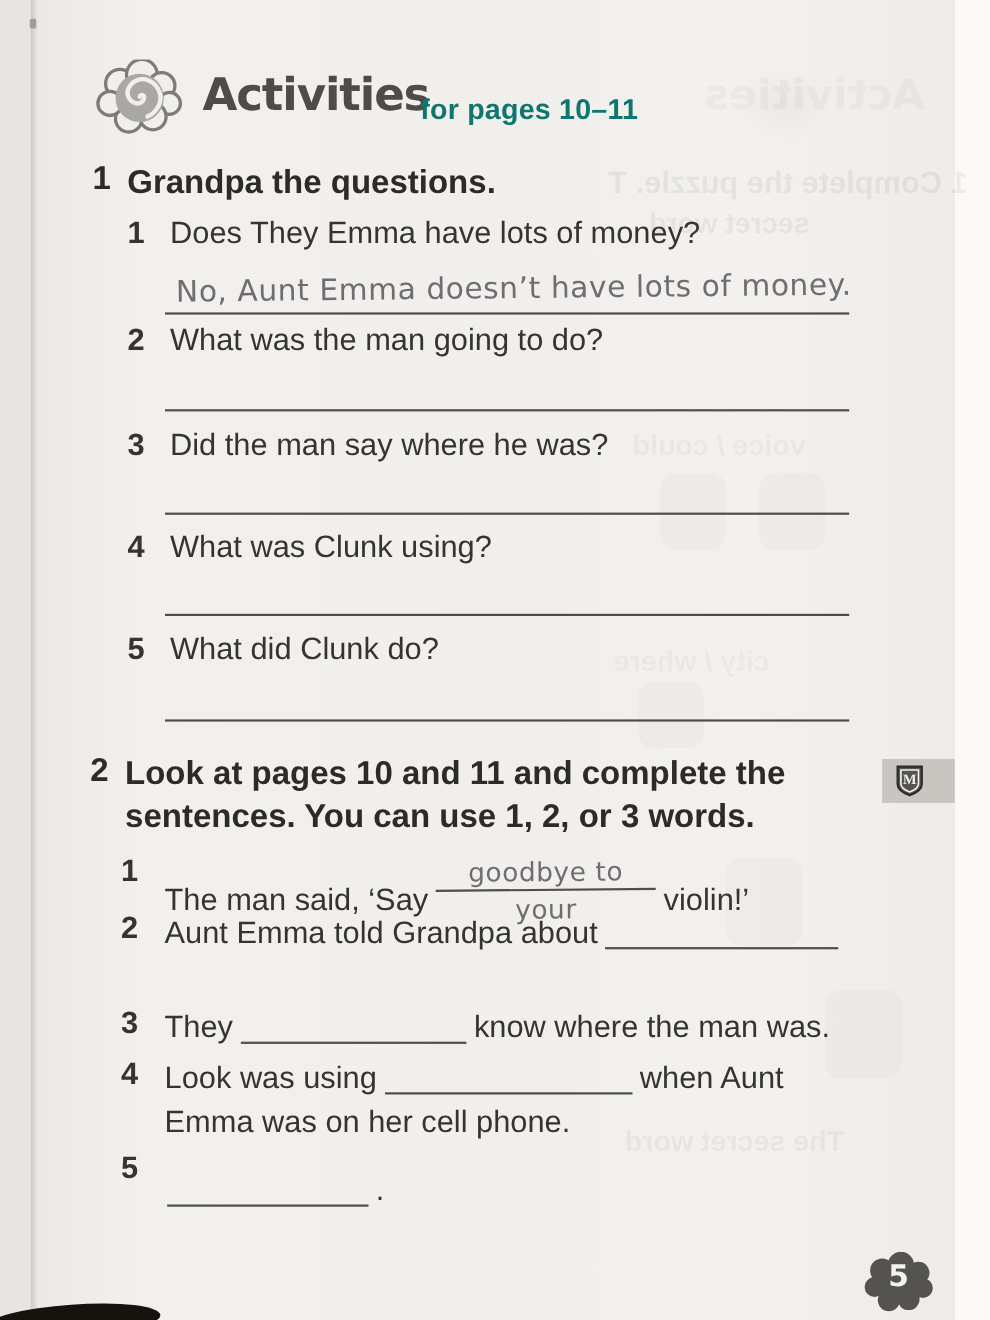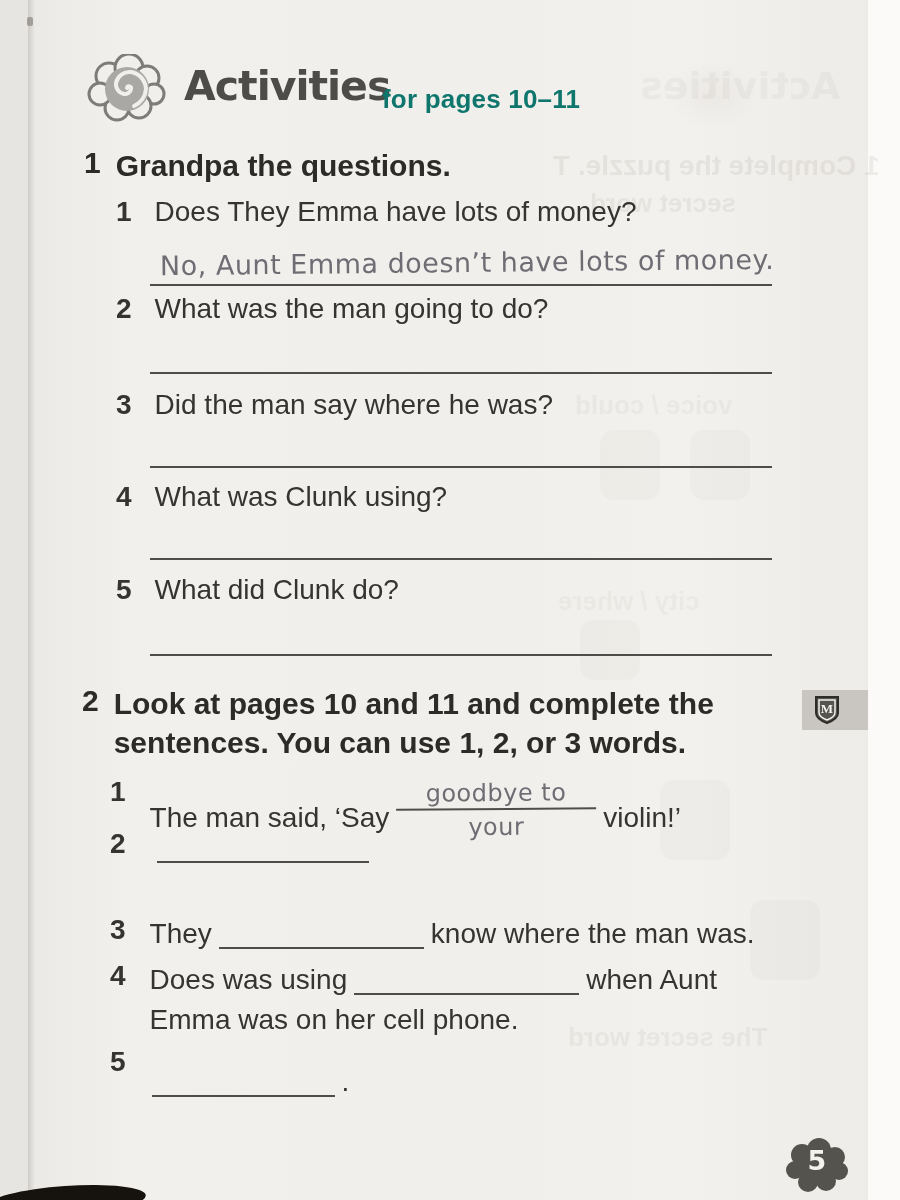--- a/index.html
+++ b/index.html
@@ -167,31 +167,31 @@
     <span class="sec-title">Look at pages 10 and 11 and complete the sentences. You can use 1, 2, or 3 words.</span>
   </div>
 
   <div class="it" style="top:776px;">
     <span class="it-num">1</span>
     <span class="it-body"><span>The man said, ‘Say</span><span class="blank filled hand w200">goodbye to your</span><span>violin!’</span></span>
   </div>
 
   <div class="it" style="top:828px;">
     <span class="it-num">2</span>
-    <span class="it-body"><span class="blank w212 endcap"></span></span>
+    <span class="it-body"><span>Aunt Emma told Grandpa about</span><span class="blank w212 endcap"></span></span>
   </div>
 
   <div class="it" style="top:914px;">
     <span class="it-num">3</span>
     <span class="it-body"><span>They</span><span class="blank w205"></span><span>know where the man was.</span></span>
   </div>
 
   <div class="it" style="top:960px;">
     <span class="it-num">4</span>
-    <span class="it-body"><span>Does was using</span><span class="blank w225"></span><span>when Aunt</span><div>Emma was on her cell phone.</div></span>
+    <span class="it-body"><span>Look was using</span><span class="blank w225"></span><span>when Aunt</span><div>Emma was on her cell phone.</div></span>
   </div>
 
   <div class="it" style="top:1046px;">
     <span class="it-num">5</span>
     <span class="it-body"><div style="margin-top:16px;"><span class="blank w183 lead"></span><span>.</span></div></span>
   </div>
 
   <div class="mtab">
     <svg width="26" height="30" viewBox="0 0 26 30">
       <path d="M2 2 h22 v16 q0 6 -11 10 q-11 -4 -11 -10 Z" fill="#55544f" stroke="#2e2d2a" stroke-width="2"></path>

